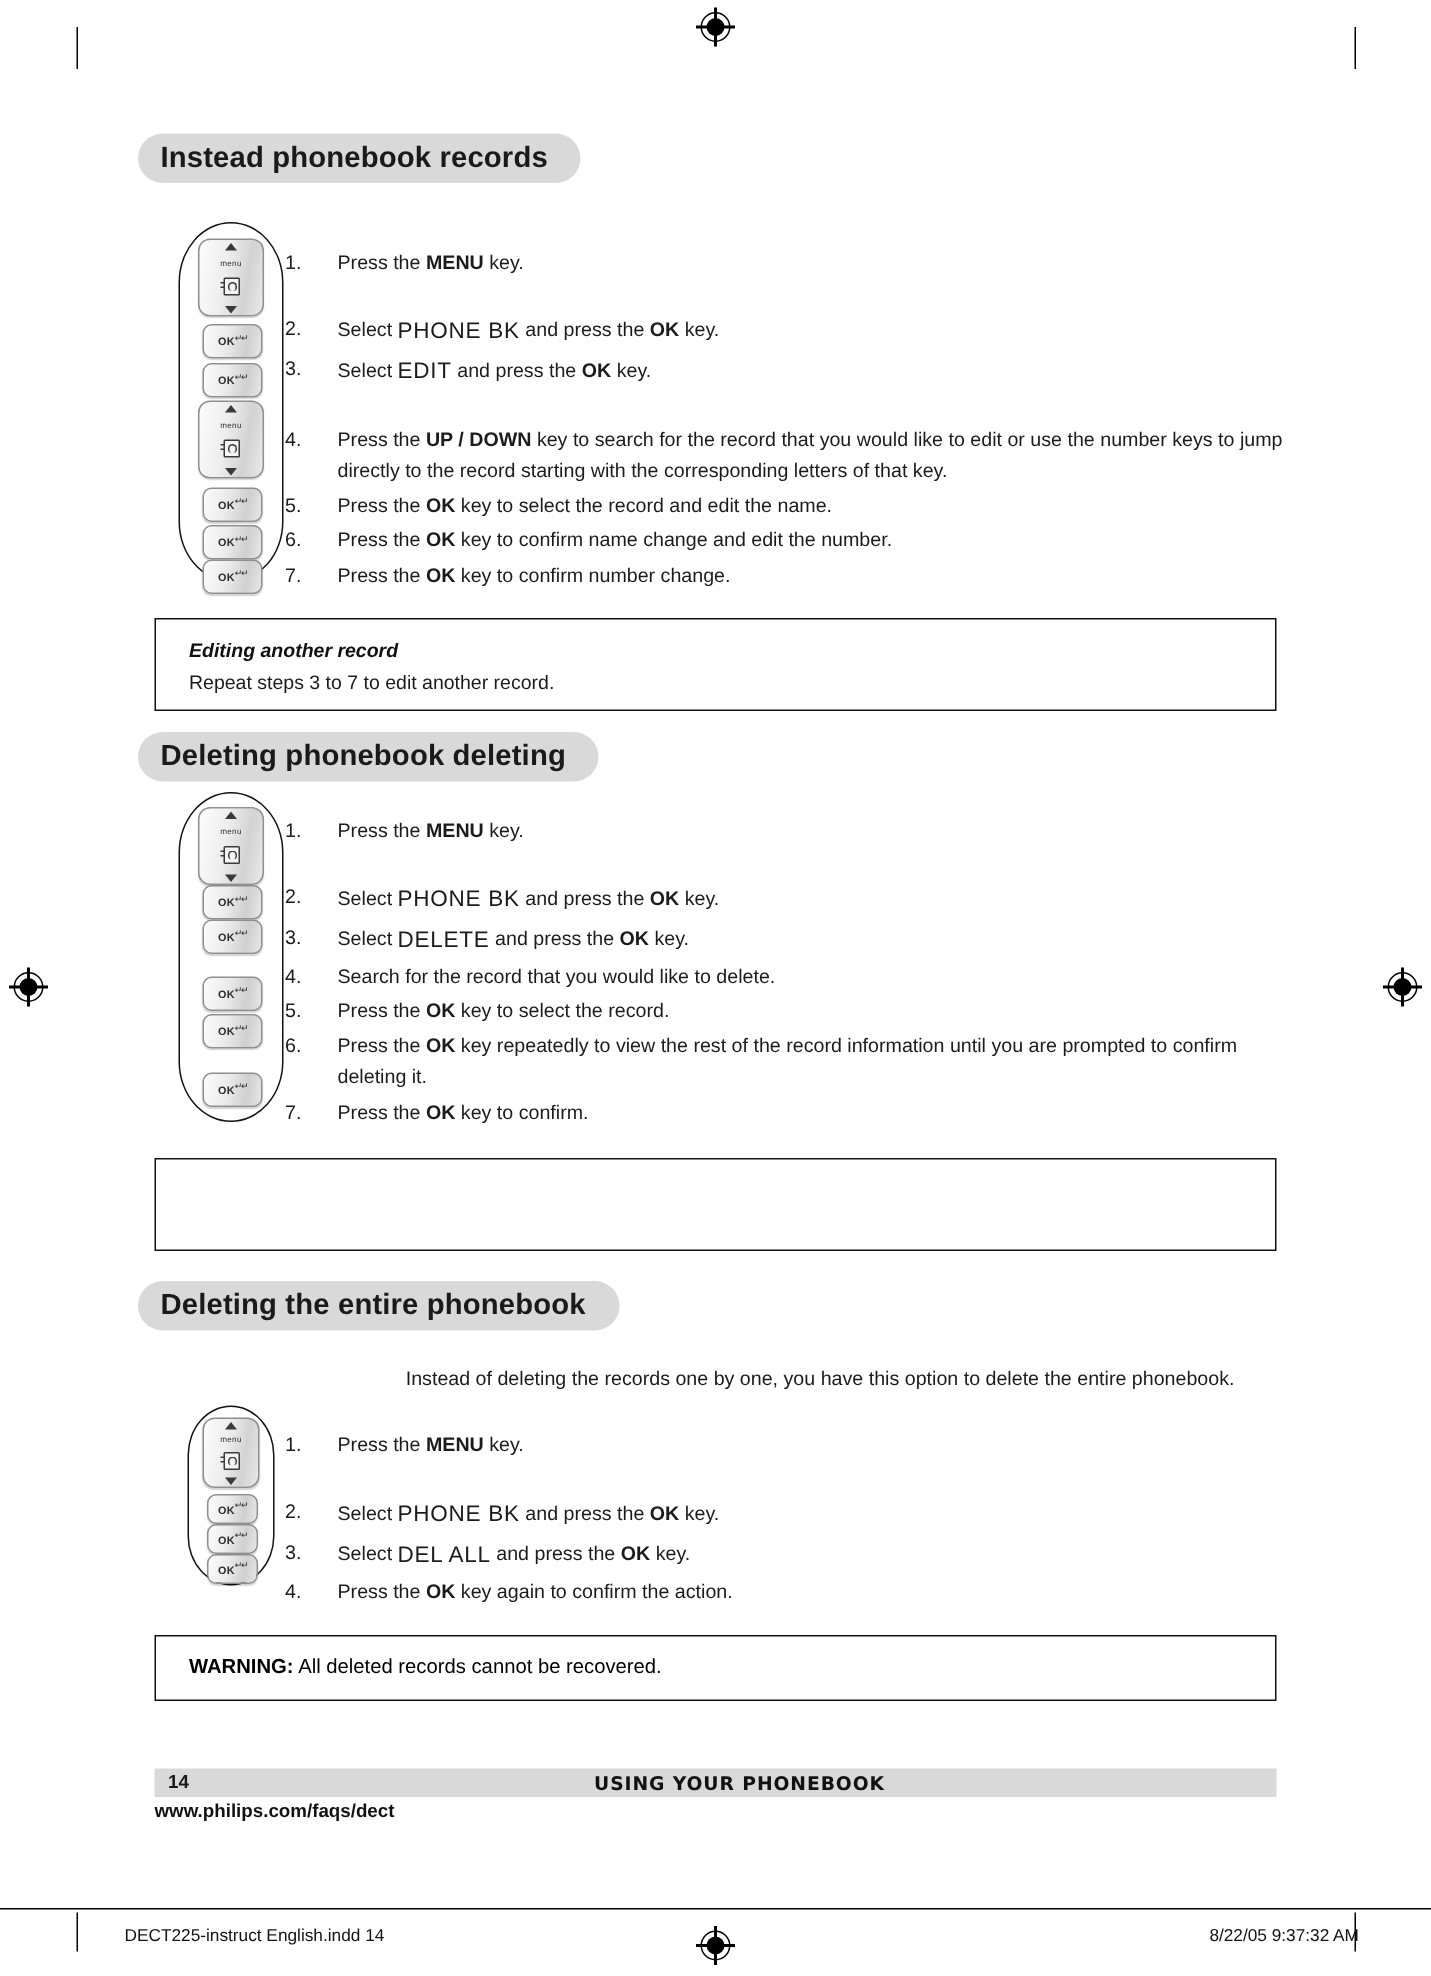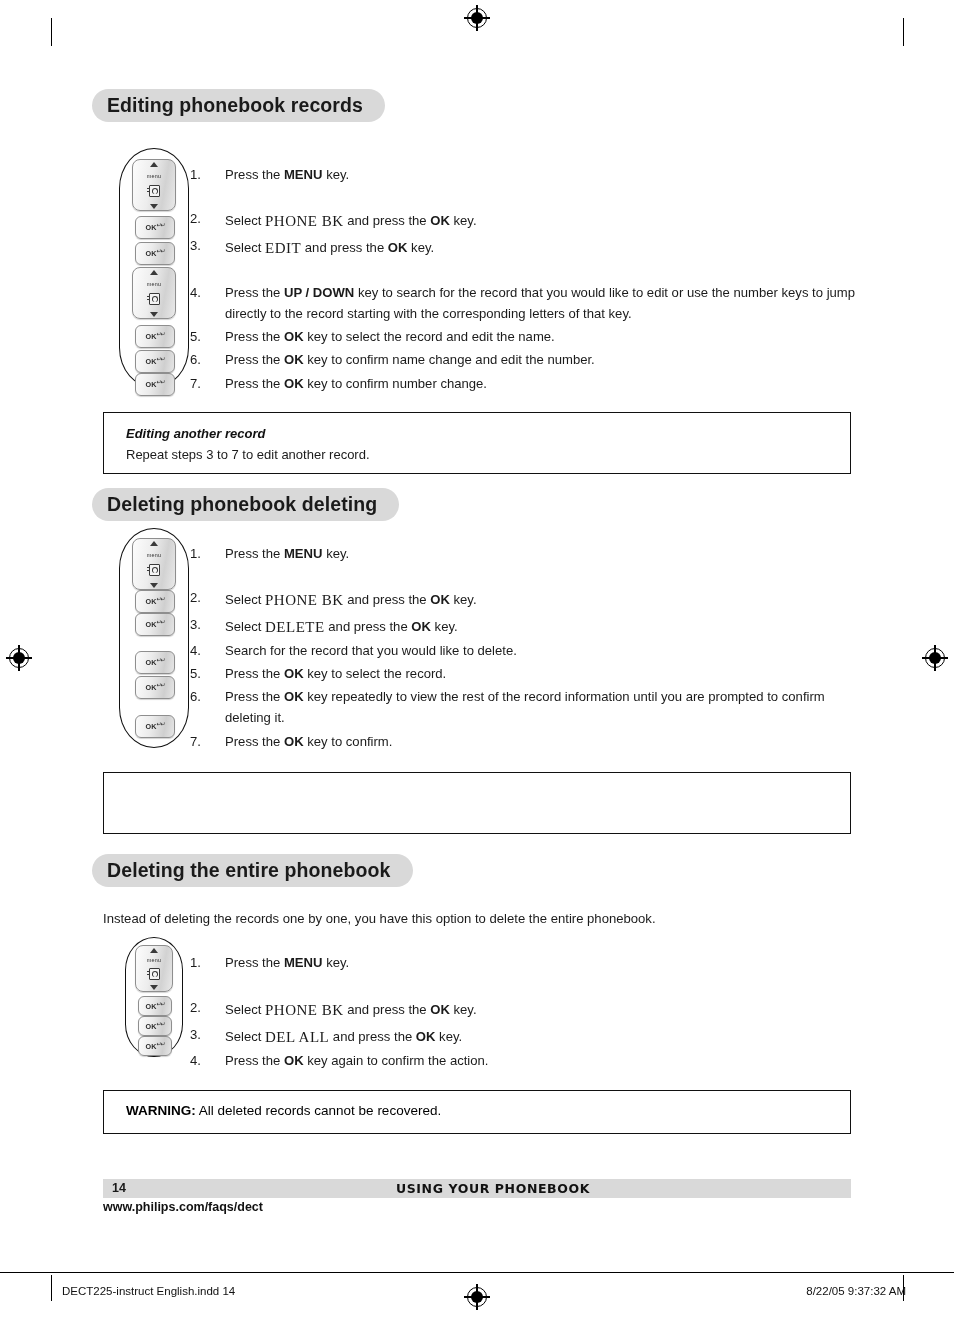--- a/index.html
+++ b/index.html
@@ -12,21 +12,21 @@
 
   
   .crop-line{position:absolute;background:#000;}
   .reg{position:absolute;width:26px;height:26px;}
   .reg .ring{position:absolute;left:3px;top:3px;width:20px;height:20px;border:1.4px solid #000;border-radius:50%;box-sizing:border-box;}
   .reg .dot{position:absolute;left:7px;top:7px;width:12px;height:12px;border-radius:50%;background:#000;}
   .reg .cv{position:absolute;left:12.3px;top:0;width:1.4px;height:26px;background:#000;}
   .reg .ch{position:absolute;left:0;top:12.3px;width:26px;height:1.4px;background:#000;}
 
   .pagebar{position:absolute;left:0;right:0;bottom:0;height:44px;border-top:1px solid #000;}
-  .pagebar .txt{position:absolute;top:12px;font-size:11.5px;color:#111;font-family:"Liberation Sans",sans-serif;}
+  .pagebar .txt{position:absolute;top:12px;font-size:11.5px;color:#111;font-family:"Liberation Sans",sans-serif;margin-left:21px;}
 
   
   .pill{
     position:absolute;
     background:#d9d9d9;
     border-radius:17px;
     height:33px;
     display:flex;align-items:center;
     padding:0 22px 0 15px;
     font-size:19.5px;font-weight:bold;letter-spacing:.1px;
@@ -34,21 +34,21 @@
     white-space:nowrap;
   }
 
   
   .steps{position:absolute;}
   .step{display:flex;font-size:13.1px;line-height:1.62;color:#1b1b1b;}
   .step .num{width:35px;flex:0 0 35px;}
   .step .body{flex:1;}
   .step b{font-weight:bold;}
   .lcd{
-    font-family:Liberation Serif, serif;
+    font-family:Liberation Sans, sans-serif;
     font-size:15px;
     letter-spacing:.5px;
     font-weight:500;
     position:relative;
     top:1px;
   }
 
   .para{position:absolute;font-size:13.1px;line-height:1.6;color:#1b1b1b;}
 
   
@@ -145,21 +145,21 @@
     <div class="ring"></div>
     <div class="dot"></div>
 </div>
 
 <div class="pagebar">
   <span class="txt" style="left:62px;">DECT225-instruct English.indd   14</span>
   <span class="txt" style="right:48px;">8/22/05   9:37:32 AM</span>
 </div>
 
 <div class="pill" style="left:92px;top:89px;">
-  <span>Editing phonebook records</span>
+  <span>Instead phonebook records</span>
 </div>
 
 <div class="phone" style="left:119px;top:148px;width:70px;height:240px;">
   <div class="key-menu" style="top:10px;">
     <div class="tri up"></div>
     <div class="lbl">menu</div>
     <div class="pbicon"></div>
     <div class="tri dn"></div>
   </div>
   <div class="key-ok" style="top:67px;">
@@ -290,21 +290,21 @@
   </div>
 </div>
 
 <div class="box" style="left:103px;top:772px;width:748px;height:62px;">
 </div>
 
 <div class="pill" style="left:92px;top:854px;">
   <span>Deleting the entire phonebook</span>
 </div>
 
-<div class="para" style="left:103px;top:909px;width:720px;">Instead of deleting the records one by one, you have this option to delete the entire phonebook.</div>
+<div class="para" style="left:103px;top:909px;width:720px;text-align:right;">Instead of deleting the records one by one, you have this option to delete the entire phonebook.</div>
 
 <div class="phone" style="left:125px;top:937px;width:58px;height:120px;border-radius:30px / 34px;">
   <div class="key-menu" style="top:7px;width:38px;margin-left:-19px;height:47px;">
     <div class="tri up"></div>
     <div class="lbl">menu</div>
     <div class="pbicon"></div>
     <div class="tri dn"></div>
   </div>
   <div class="key-ok" style="top:58px;width:32px;margin-left:-16px;height:18px;">
     <span class="t">OK</span>

